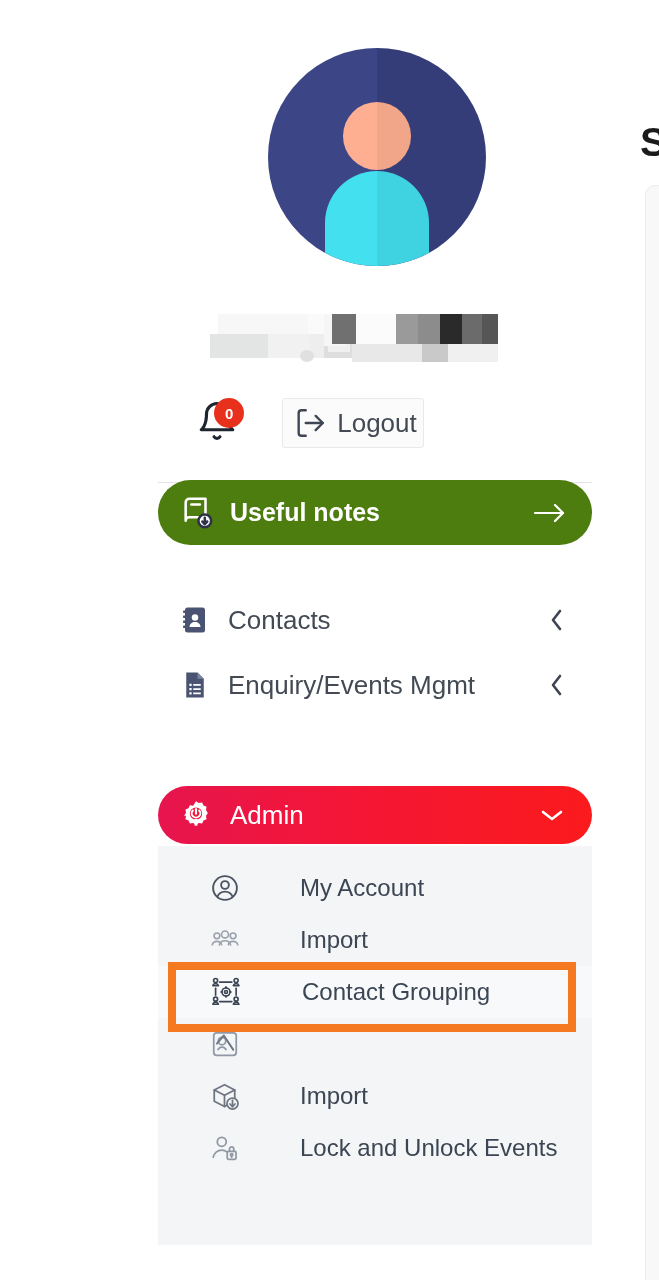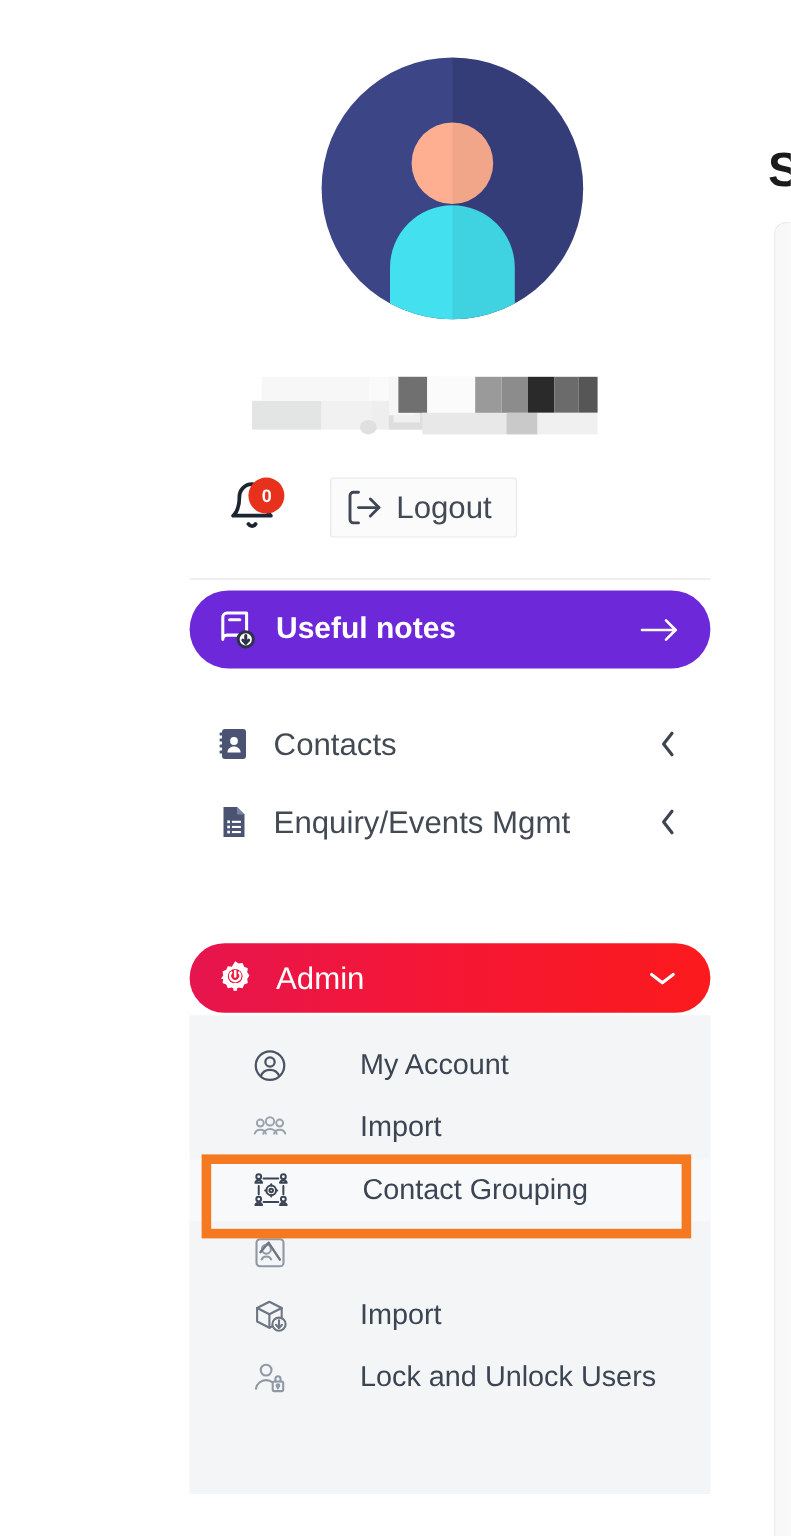--- a/index.html
+++ b/index.html
@@ -155,21 +155,21 @@
     font-weight: bold;
     display: flex;
     align-items: center;
     justify-content: center;
     z-index: 3;
   }
   .logout-btn {
     display: flex;
     align-items: center;
     gap: 10px;
-    padding: 7px 20px 7px 10px;
+    padding: 7px 6px 7px 10px;
     background: #fbfbfc;
     border: 1px solid #e9e9ec;
     border-radius: 3px;
   }
   .logout-label {
     font-size: 26px;
     color: #434a54;
     font-family: "Liberation Sans", sans-serif;
   }
 
@@ -180,24 +180,24 @@
     top: 482px;
     width: 434px;
     height: 1px;
     background: #e4e4e8;
   }
 
   
   .notes-banner {
     position: absolute;
     left: 158px;
-    top: 492px;
+    top: 480px;
     width: 434px;
     height: 65px;
-    background: #6d28d9;
+    background: #4d7c0f;
     border-radius: 33px;
     display: flex;
     align-items: center;
     padding: 0 24px 0 22px;
     gap: 16px;
   }
   .notes-label {
     flex: 1;
     color: #ffffff;
     font-size: 25px;
@@ -479,21 +479,21 @@
 
       <div class="sub-item">
         <svg class="icon" width="30" height="30" viewBox="0 0 24 24" fill="none" stroke="#8f98a4" stroke-width="1.4" stroke-linecap="round" stroke-linejoin="round">
           <circle cx="9.4" cy="7" r="3.6"></circle>
           <path d="M2.6 19.4a6.9 6.9 0 0 1 13.6 0"></path>
           <rect x="13.8" y="14.6" width="7" height="6.4" rx="1" fill="#f4f5f6"></rect>
           <path d="M15.6 14.6v-1.8a1.7 1.7 0 0 1 3.4 0v1.8"></path>
           <circle cx="17.3" cy="17.3" r="0.9"></circle>
           <line x1="17.3" y1="18" x2="17.3" y2="19.3"></line>
         </svg>
-        <span class="sub-label">Lock and Unlock Users</span>
+        <span class="sub-label">Lock and Unlock Events</span>
       </div>
 
     </div>
 
     <div class="highlight-box"></div>
 
   </div>
 </div>
 
 </body></html>

